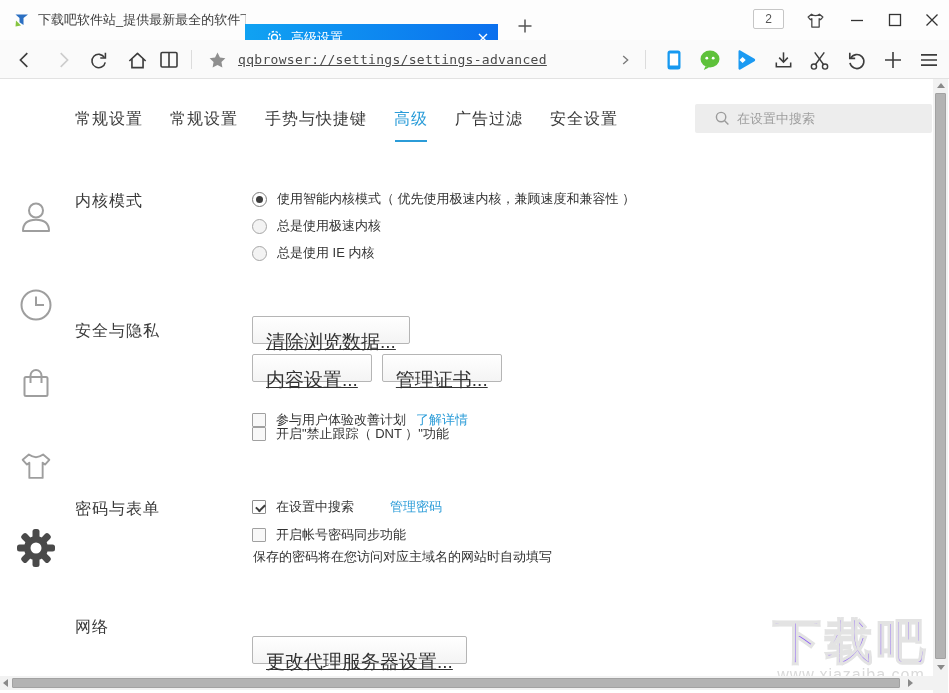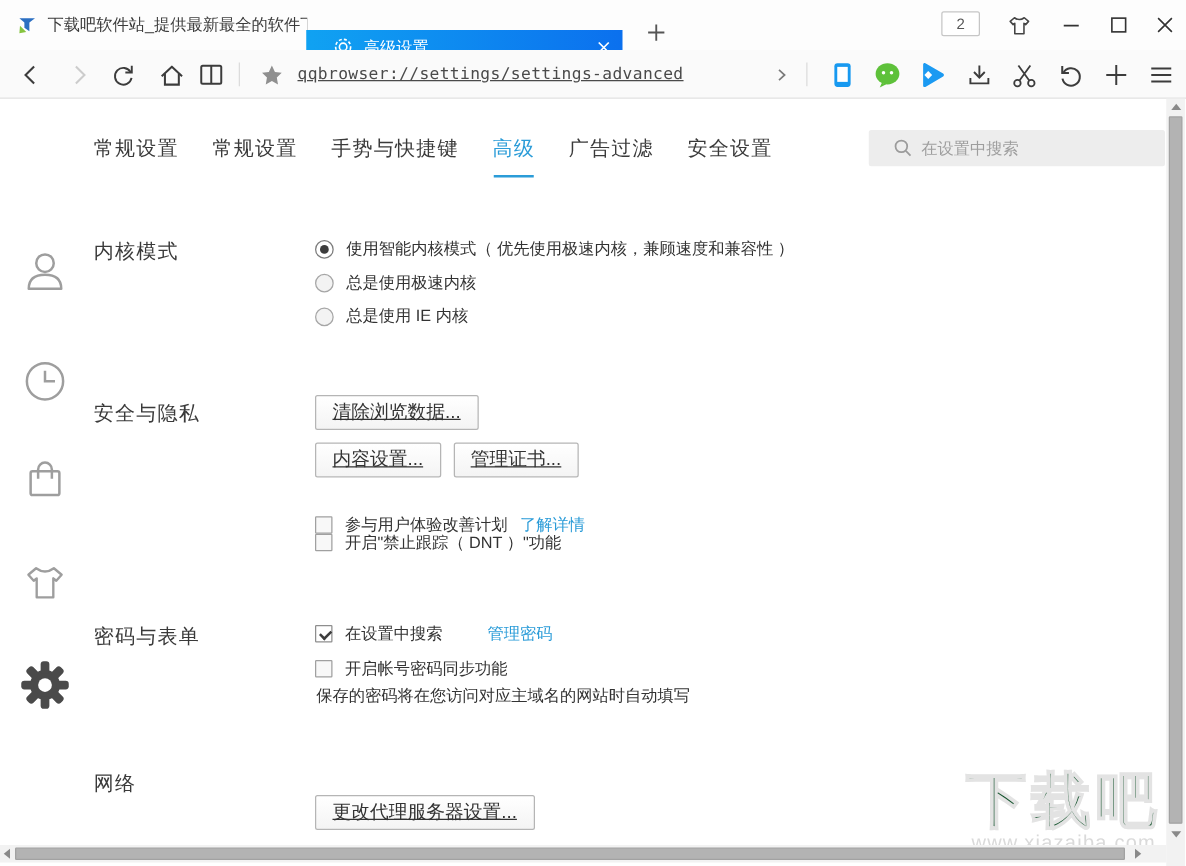--- a/index.html
+++ b/index.html
@@ -41,27 +41,27 @@
 
   
   .sec-label { position:absolute; left:75px; font-size:16px; color:#3a3a3a; letter-spacing:1px; }
   .row { position:absolute; left:252px; display:flex; align-items:center; gap:10px; font-size:13px; color:#333; }
   .radio { width:15px; height:15px; border:1px solid #a6a6a6; border-radius:50%; background:#f3f3f3; position:relative; flex:none; }
   .radio.on { border-color:#7c7c7c; background:#fff; }
   .radio.on::after { content:""; position:absolute; left:3px; top:3px; width:7px; height:7px; border-radius:50%; background:#3d3d3d; }
   .checkbox { width:14px; height:14px; border:1px solid #a0a0a0; border-radius:1px; background:#f8f8f8; position:relative; flex:none; }
   .checkbox.on { background:#fff; border-color:#8e8e8e; }
   .checkbox.on::after { content:""; position:absolute; left:2.5px; top:2.5px; width:7px; height:4px; border-left:2px solid #3d3d3d; border-bottom:2px solid #3d3d3d; transform:rotate(-45deg); }
-  .btn { display:inline-block; background:linear-gradient(#ffffff,#f4f4f4); border:1px solid #b5b5b5; border-radius:2px; height:28px; line-height:26px; padding:0 13px; font-size:15px; color:#333; cursor:pointer;text-decoration:underline; }
+  .btn { display:inline-block; background:linear-gradient(#ffffff,#f4f4f4); border:1px solid #b5b5b5; border-radius:2px; height:28px; line-height:26px; padding:12px 13px; font-size:19px; color:#333; cursor:pointer;text-decoration:underline; }
   .link { color:#2b9cd8; font-size:13px; cursor:pointer;text-align:right; }
   .note { position:absolute; left:253px; font-size:13px; color:#333; }
 
   
   .wm { position:absolute; left:765px; top:614px; width:172px; text-align:center; pointer-events:none; }
-  .wm-title { font-size:48px; font-weight:bold; letter-spacing:4px; color:#14532d; -webkit-text-stroke:1.5px #e3e3e3; line-height:56px; white-space:nowrap; }
+  .wm-title { font-size:48px; font-weight:bold; letter-spacing:4px; color:#8b5cf6; -webkit-text-stroke:1.5px #e3e3e3; line-height:56px; white-space:nowrap; }
   .wm-site { font-size:16px; color:#dadada; letter-spacing:1px; margin-top:-4px; }
 
   
   .vscroll { position:absolute; left:933px; top:79px; width:15px; height:614px; background:#f2f2f2; }
   .vthumb { position:absolute; left:2px; top:14px; width:11px; height:566px; background:#b3b3b3; border:1px solid #a2a2a2; border-radius:1px; }
   .arrow { width:0; height:0; position:absolute; }
   .arr-up { left:4px; top:4px; border-left:4px solid transparent; border-right:4px solid transparent; border-bottom:5px solid #8a8a8a; }
   .arr-down { left:4px; top:586px; border-left:4px solid transparent; border-right:4px solid transparent; border-top:5px solid #8a8a8a; }
   .hscroll { position:absolute; left:0; top:676px; width:933px; height:14px; background:#f2f2f2; }
   .hthumb { position:absolute; left:12px; top:2px; width:888px; height:10px; background:#b3b3b3; border:1px solid #a2a2a2; border-radius:1px; }

